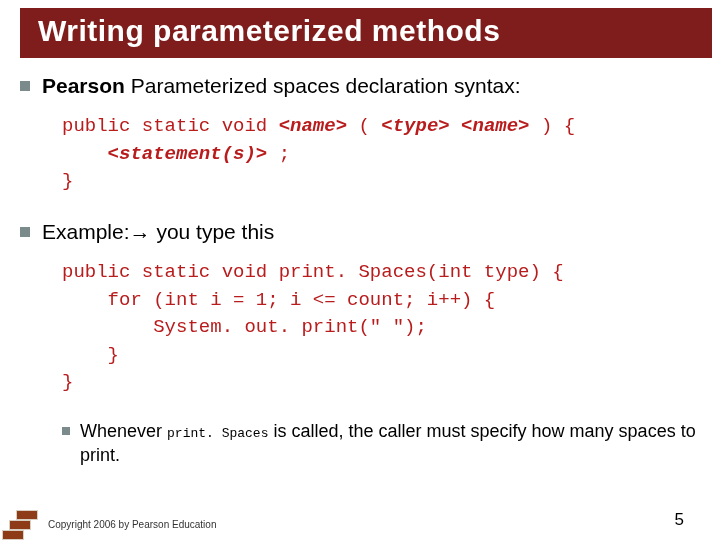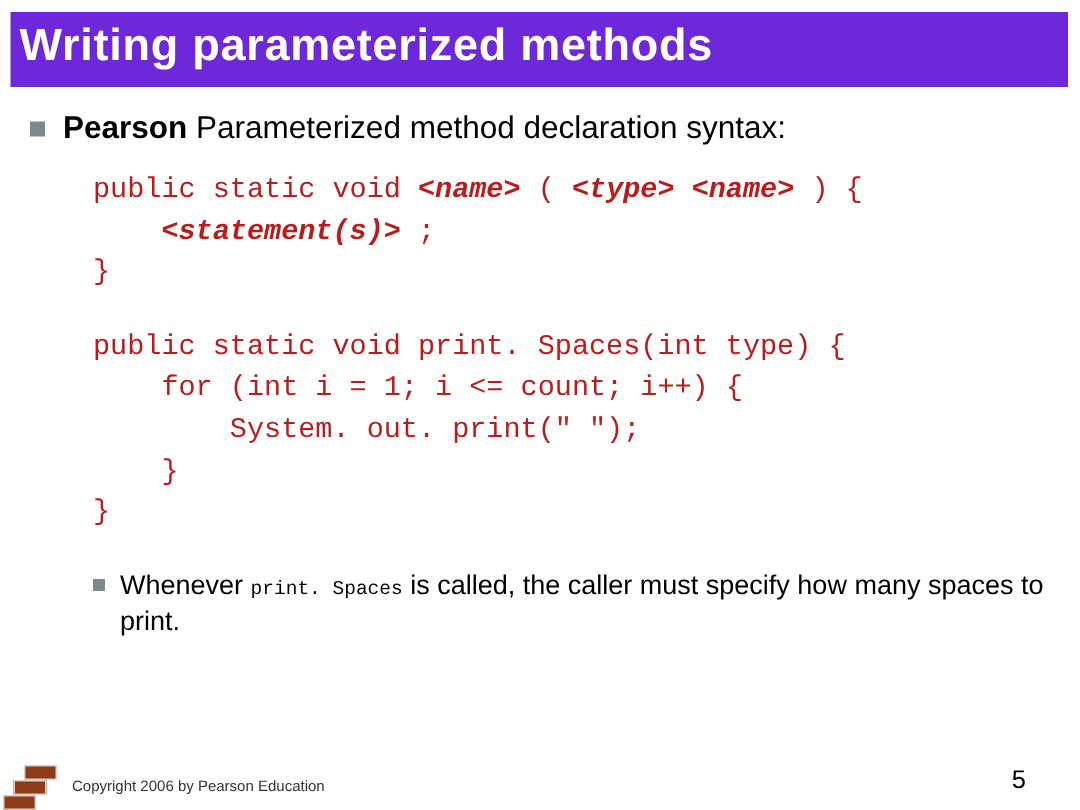--- a/index.html
+++ b/index.html
@@ -5,24 +5,24 @@
   * { margin: 0; padding: 0; box-sizing: border-box; }
   body {
     width: 720px;
     height: 540px;
     background: #ffffff;
     font-family: Verdana, Geneva, sans-serif;
     position: relative;
     overflow: hidden;
   }
   .title-bar {
-    background: #6d28d9;
+    background: #7f1d1d;
     color: #ffffff;
-    padding: 6px 10px 10px 6px;
-    margin: 8px 8px 0 7px;
+    padding: 6px 10px 10px 18px;
+    margin: 8px 8px 0 20px;
   }
   .title-bar h1 {
     font-size: 30px;
     font-weight: bold;
     letter-spacing: 0.5px;
   }
   .content {
     padding: 14px 20px 0 20px;
   }
   .bullet-row {
@@ -119,28 +119,34 @@
 
 <div class="title-bar">
   <h1>Writing parameterized methods</h1>
 </div>
 
 <div class="content">
 
   <div class="bullet-row">
     <div class="bullet-square"></div>
     <div class="bullet-text">
-      <span class="bold">Pearson</span><span> Parameterized method declaration syntax:</span>
+      <span class="bold">Pearson</span><span> Parameterized spaces declaration syntax:</span>
     </div>
   </div>
 
   <div class="code-block"><span>public static void </span><span class="placeholder">&lt;name&gt;</span><span> ( </span><span class="placeholder">&lt;type&gt;</span><span> </span><span class="placeholder">&lt;name&gt;</span><span> ) {</span>
 <span>    </span><span class="placeholder">&lt;statement(s)&gt;</span><span> ;</span>
 <span>}</span></div>
 
+  <div class="bullet-row">
+    <div class="bullet-square"></div>
+    <div class="bullet-text">
+      <span>Example:</span><span class="arrow">→</span><span> you type this</span>
+    </div>
+  </div>
 
   <div class="code-block"><span>public static void print. Spaces(int type) {</span>
 <span>    for (int i = 1; i &lt;= count; i++) {</span>
 <span>        System. out. print(" ");</span>
 <span>    }</span>
 <span>}</span></div>
 
   <div class="sub-bullet-row">
     <div class="bullet-square small"></div>
     <div class="sub-text">

